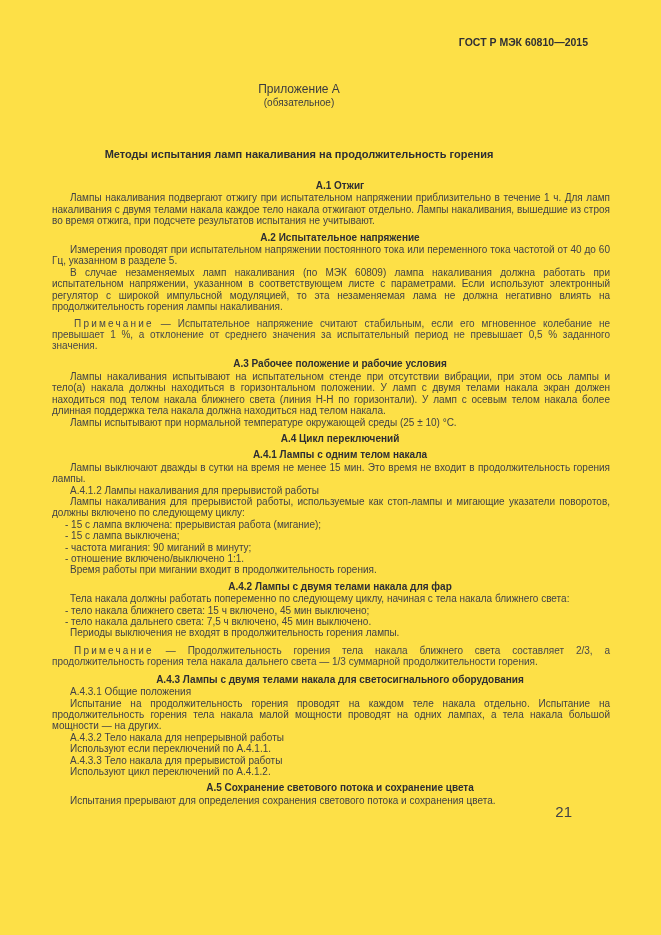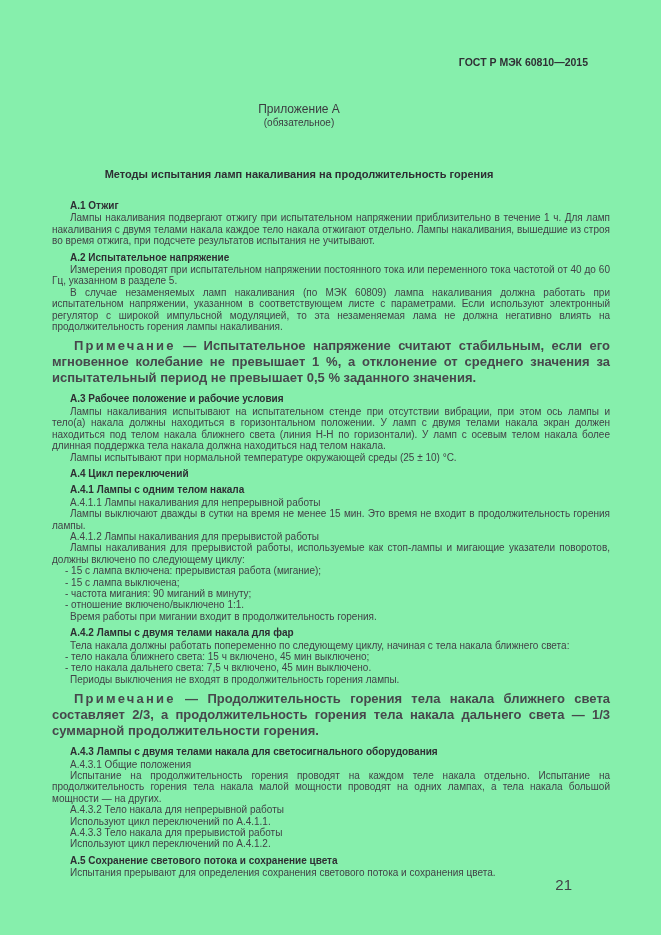--- a/index.html
+++ b/index.html
@@ -1,25 +1,25 @@
 <!DOCTYPE html>
 <html lang="ru"><head>
 <meta charset="utf-8">
 <style>
   html, body { margin: 0; padding: 0; background: #e9e9eb; }
   .page {
     position: relative;
     width: 661px;
     height: 935px;
     margin: 0 auto;
-    background: #86efac;
+    background: #fde047;
     font-family: "Liberation Sans", sans-serif;
     color: #424247;
     box-sizing: border-box;
-    padding: 56px 51px 0 52px;
+    padding: 36px 51px 0 52px;
     overflow: hidden;
   }
   .doc-header {
     text-align: right;
     padding-right: 22px;
     font-size: 10.5px;
     font-weight: bold;
     color: #303035;
   }
   .center-block {
@@ -42,29 +42,28 @@
     text-align: justify;
   }
   .body-text p { margin: 0; }
   p.para { text-indent: 18px; }
   p.bullet { padding-left: 13px; text-indent: 0; }
   p.heading {
     font-weight: bold;
     color: #2e2e33;
     margin: 5px 0 1px;
     text-indent: 18px;
-    text-align: left;
+    text-align: center;
   }
   p.note {
-    font-size: 13px;
-    line-height: 16px;
+    font-size: 10px;
+    line-height: 11px;
     margin: 6px 0 7px;
     text-indent: 22px;
     color: #47474c;
-    font-weight: bold;
   }
   .note-label { letter-spacing: 2.2px; }
   .page-number {
     margin-top: 3px;
     text-align: right;
     padding-right: 38px;
     font-size: 15px;
     text-indent: 0;
   }
 </style>
@@ -89,42 +88,41 @@
     <p class="para">Измерения проводят при испытательном напряжении постоянного тока или переменного тока частотой от 40 до 60 Гц, указанном в разделе 5.</p>
     <p class="para">В случае незаменяемых ламп накаливания (по МЭК 60809) лампа накаливания должна работать при испытательном напряжении, указанном в соответствующем листе с параметрами. Если используют электронный регулятор с широкой импульсной модуляцией, то эта незаменяемая лама не должна негативно влиять на продолжительность горения лампы накаливания.</p>
     <p class="note"><span class="note-label">Примечание</span> <span>— Испытательное напряжение считают стабильным, если его мгновенное колебание не превышает 1 %, а отклонение от среднего значения за испытательный период не превышает 0,5 % заданного значения.</span></p>
 
     <p class="heading">А.3 Рабочее положение и рабочие условия</p>
     <p class="para">Лампы накаливания испытывают на испытательном стенде при отсутствии вибрации, при этом ось лампы и тело(а) накала должны находиться в горизонтальном положении. У ламп с двумя телами накала экран должен находиться под телом накала ближнего света (линия Н-Н по горизонтали). У ламп с осевым телом накала более длинная поддержка тела накала должна находиться над телом накала.</p>
     <p class="para">Лампы испытывают при нормальной температуре окружающей среды (25 ± 10) °С.</p>
 
     <p class="heading">А.4 Цикл переключений</p>
     <p class="heading">А.4.1 Лампы с одним телом накала</p>
-    <p class="para">А.4.1.1 Лампы накаливания для непрерывной работы</p>
     <p class="para">Лампы выключают дважды в сутки на время не менее 15 мин. Это время не входит в продолжительность горения лампы.</p>
     <p class="para">А.4.1.2 Лампы накаливания для прерывистой работы</p>
     <p class="para">Лампы накаливания для прерывистой работы, используемые как стоп-лампы и мигающие указатели поворотов, должны включено по следующему циклу:</p>
     <p class="bullet">- 15 с лампа включена: прерывистая работа (мигание);</p>
     <p class="bullet">- 15 с лампа выключена;</p>
     <p class="bullet">- частота мигания: 90 миганий в минуту;</p>
     <p class="bullet">- отношение включено/выключено 1:1.</p>
     <p class="para">Время работы при мигании входит в продолжительность горения.</p>
 
     <p class="heading">А.4.2 Лампы с двумя телами накала для фар</p>
     <p class="para">Тела накала должны работать попеременно по следующему циклу, начиная с тела накала ближнего света:</p>
     <p class="bullet">- тело накала ближнего света: 15 ч включено, 45 мин выключено;</p>
     <p class="bullet">- тело накала дальнего света: 7,5 ч включено, 45 мин выключено.</p>
     <p class="para">Периоды выключения не входят в продолжительность горения лампы.</p>
     <p class="note"><span class="note-label">Примечание</span> <span>— Продолжительность горения тела накала ближнего света составляет 2/3, а продолжительность горения тела накала дальнего света — 1/3 суммарной продолжительности горения.</span></p>
 
     <p class="heading">А.4.3 Лампы с двумя телами накала для светосигнального оборудования</p>
     <p class="para">А.4.3.1 Общие положения</p>
     <p class="para">Испытание на продолжительность горения проводят на каждом теле накала отдельно. Испытание на продолжительность горения тела накала малой мощности проводят на одних лампах, а тела накала большой мощности — на других.</p>
     <p class="para">А.4.3.2 Тело накала для непрерывной работы</p>
-    <p class="para">Используют цикл переключений по А.4.1.1.</p>
+    <p class="para">Используют если переключений по А.4.1.1.</p>
     <p class="para">А.4.3.3 Тело накала для прерывистой работы</p>
     <p class="para">Используют цикл переключений по А.4.1.2.</p>
 
     <p class="heading">А.5 Сохранение светового потока и сохранение цвета</p>
     <p class="para">Испытания прерывают для определения сохранения светового потока и сохранения цвета.</p>
 
     <p class="page-number">21</p>
   </div>
 
 </div>

